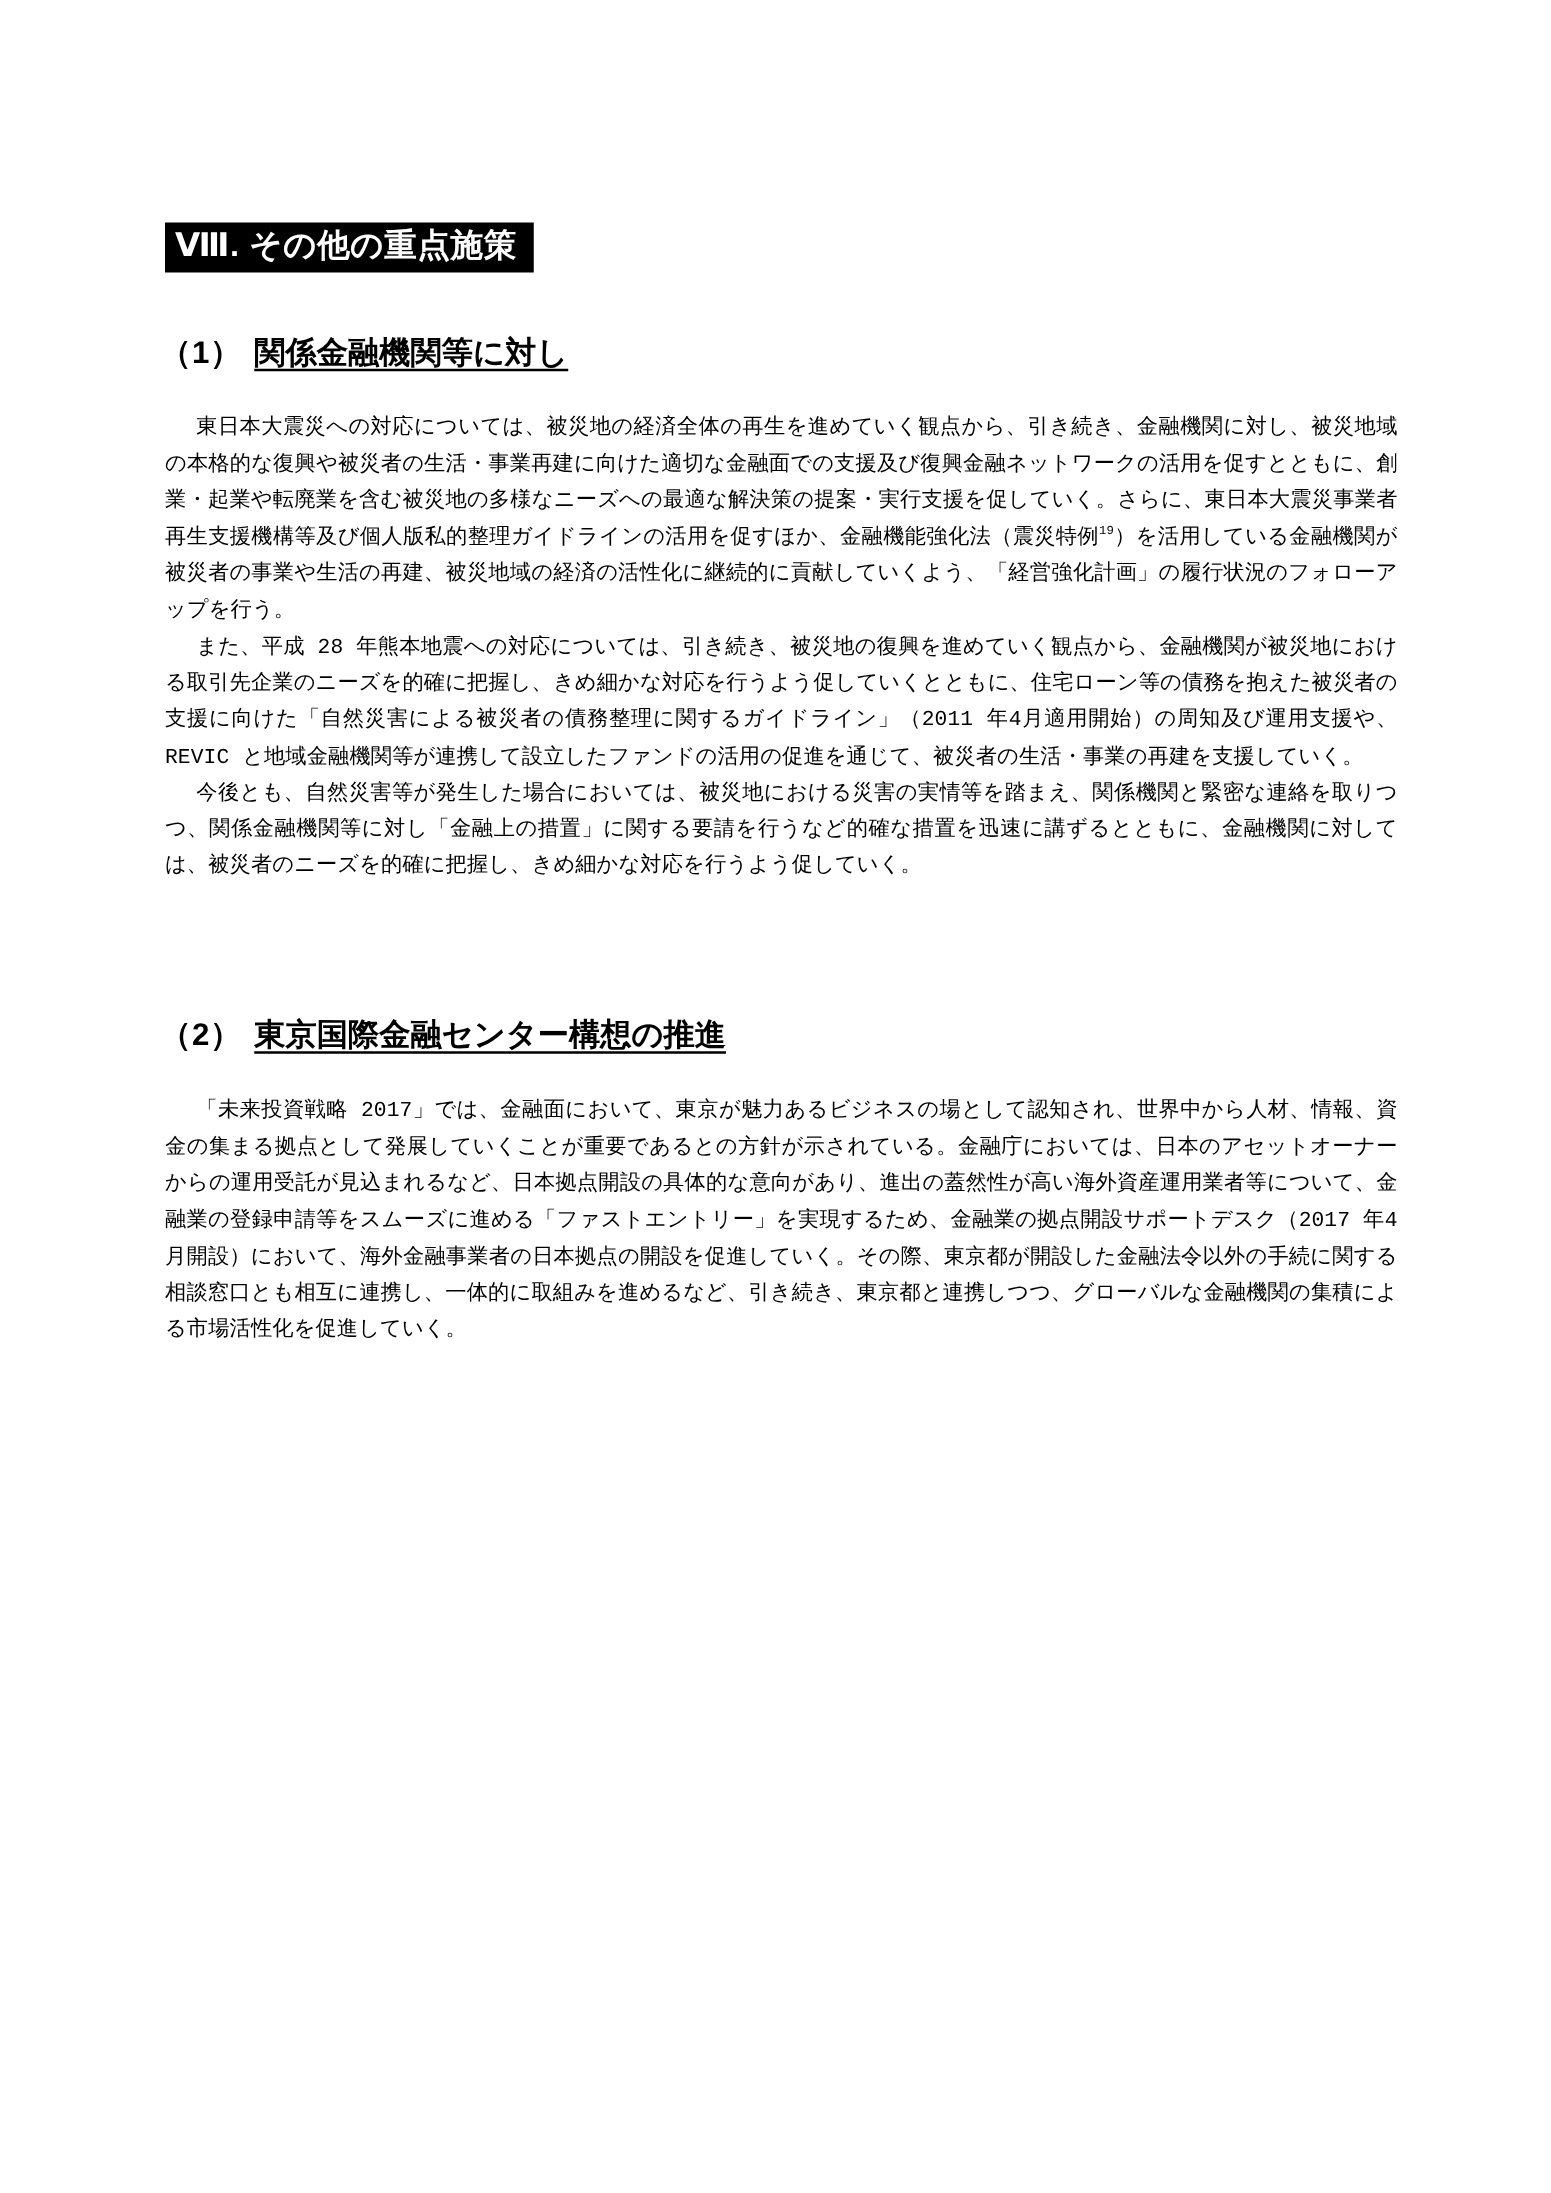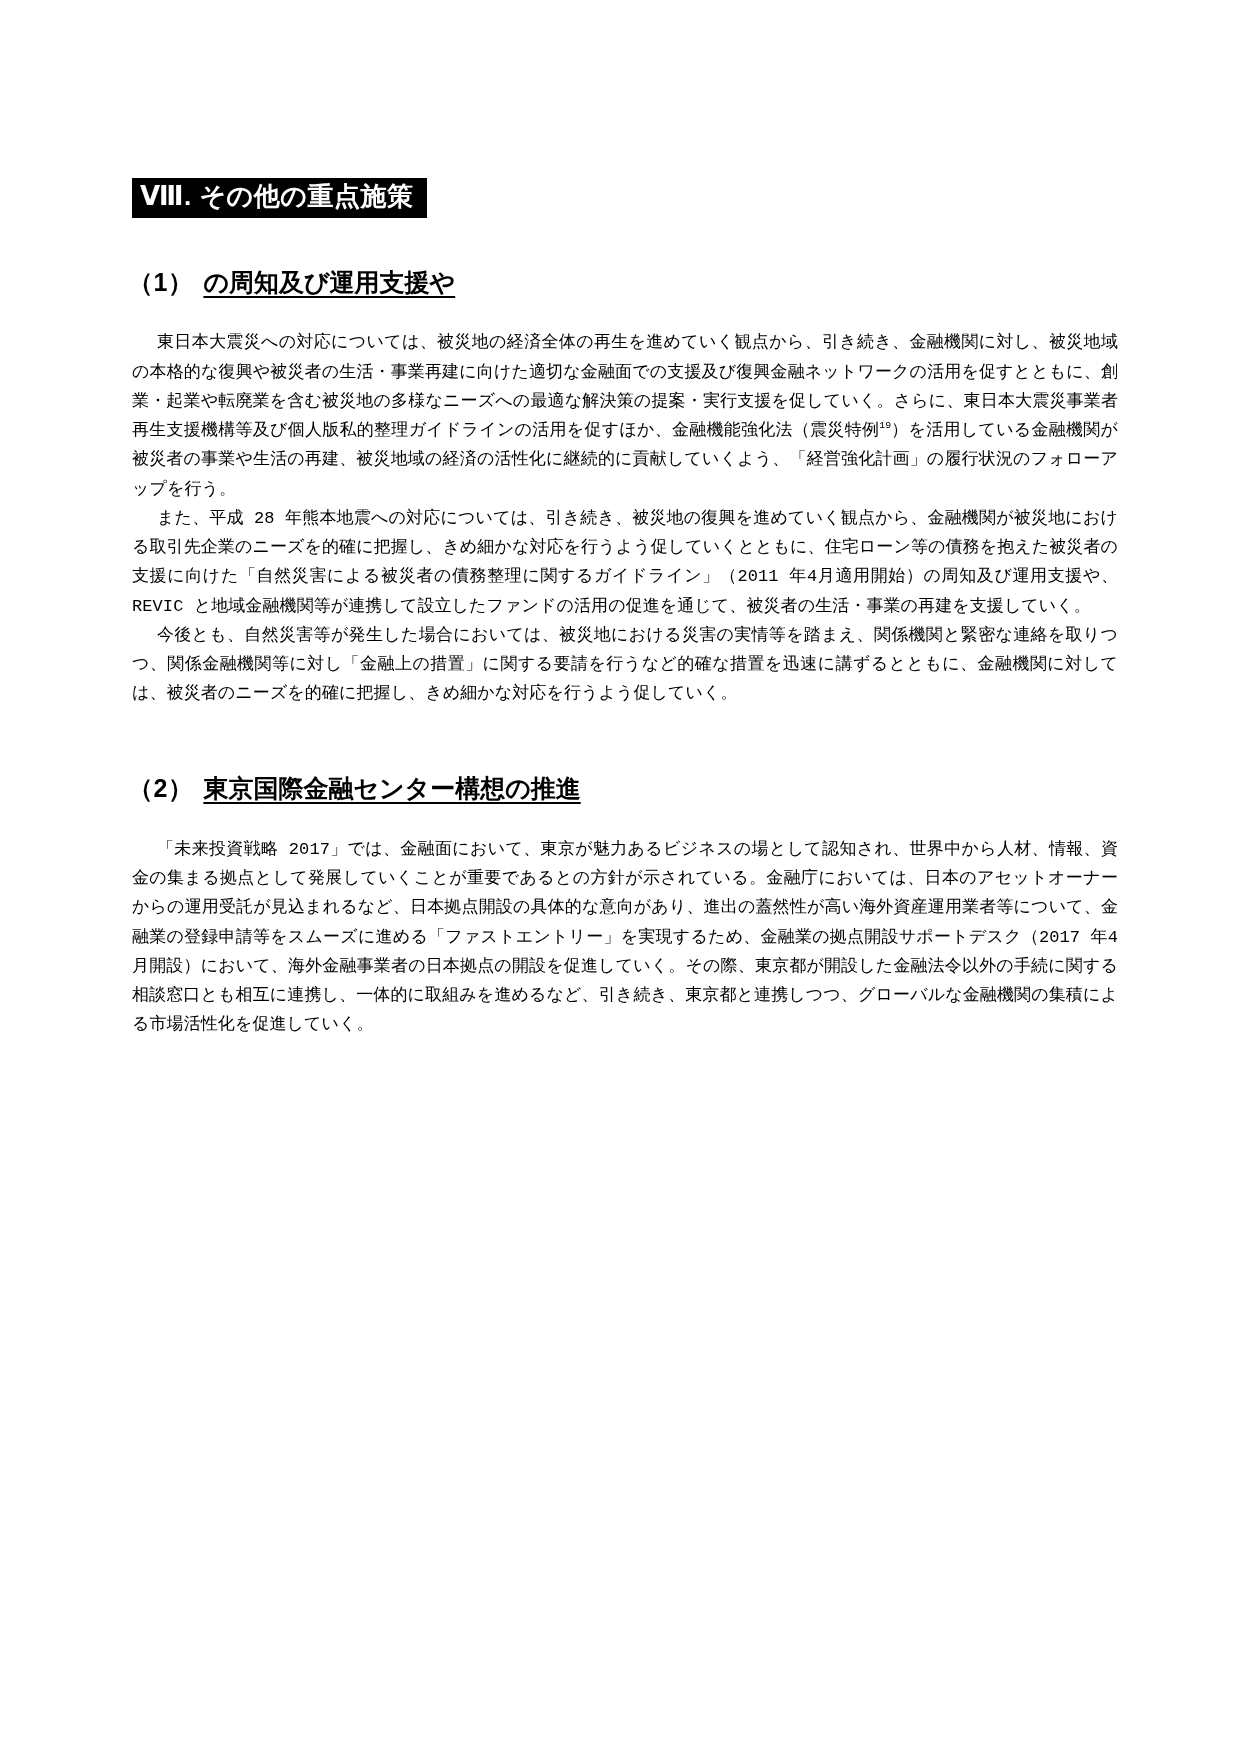--- a/index.html
+++ b/index.html
@@ -51,21 +51,21 @@
   .section-heading .num {
     letter-spacing: 0.02em;
   }
   .section-heading .title {
     text-decoration: underline;
     text-underline-offset: 5px;
     text-decoration-thickness: 2px;
     margin-left: 10px;
   }
   .sec1-pos { margin-top: 48px; }
-  .sec2-pos { margin-top: 64px; }
+  .sec2-pos { margin-top: 104px; }
 
   
   .body-block {
     margin-top: 30px;
   }
   p.para {
     margin: 0;
     font-size: 17px;
     line-height: 1.72;
     text-align: justify;
@@ -119,21 +119,21 @@
 </head>
 <body>
 
 <div class="page">
   <div class="content">
 
     <div class="chapter-banner">Ⅷ. その他の重点施策</div>
 
     
     <div class="section-heading sec1-pos">
-      <span class="num">（1）</span><span class="title">の周知及び運用支援や</span>
+      <span class="num">（1）</span><span class="title">関係金融機関等に対し</span>
     </div>
 
     <div class="body-block">
       <p class="para"><span>東日本大震災への対応については、被災地の経済全体の再生を進めていく観点から、引き続き、金融機関に対し、被災地域の本格的な復興や被災者の生活・事業再建に向けた適切な金融面での支援及び復興金融ネットワークの活用を促すとともに、創業・起業や転廃業を含む被災地の多様なニーズへの最適な解決策の提案・実行支援を促していく。さらに、東日本大震災事業者再生支援機構等及び個人版私的整理ガイドラインの活用を促すほか、金融機能強化法（震災特例</span><sup class="fn-marker">19</sup><span>）を活用している金融機関が被災者の事業や生活の再建、被災地域の経済の活性化に継続的に貢献していくよう、「経営強化計画」の履行状況のフォローアップを行う。</span></p>
       <p class="para">また、平成 28 年熊本地震への対応については、引き続き、被災地の復興を進めていく観点から、金融機関が被災地における取引先企業のニーズを的確に把握し、きめ細かな対応を行うよう促していくとともに、住宅ローン等の債務を抱えた被災者の支援に向けた「自然災害による被災者の債務整理に関するガイドライン」（2011 年4月適用開始）の周知及び運用支援や、REVIC と地域金融機関等が連携して設立したファンドの活用の促進を通じて、被災者の生活・事業の再建を支援していく。</p>
       <p class="para">今後とも、自然災害等が発生した場合においては、被災地における災害の実情等を踏まえ、関係機関と緊密な連絡を取りつつ、関係金融機関等に対し「金融上の措置」に関する要請を行うなど的確な措置を迅速に講ずるとともに、金融機関に対しては、被災者のニーズを的確に把握し、きめ細かな対応を行うよう促していく。</p>
     </div>
 
     
     <div class="section-heading sec2-pos">

